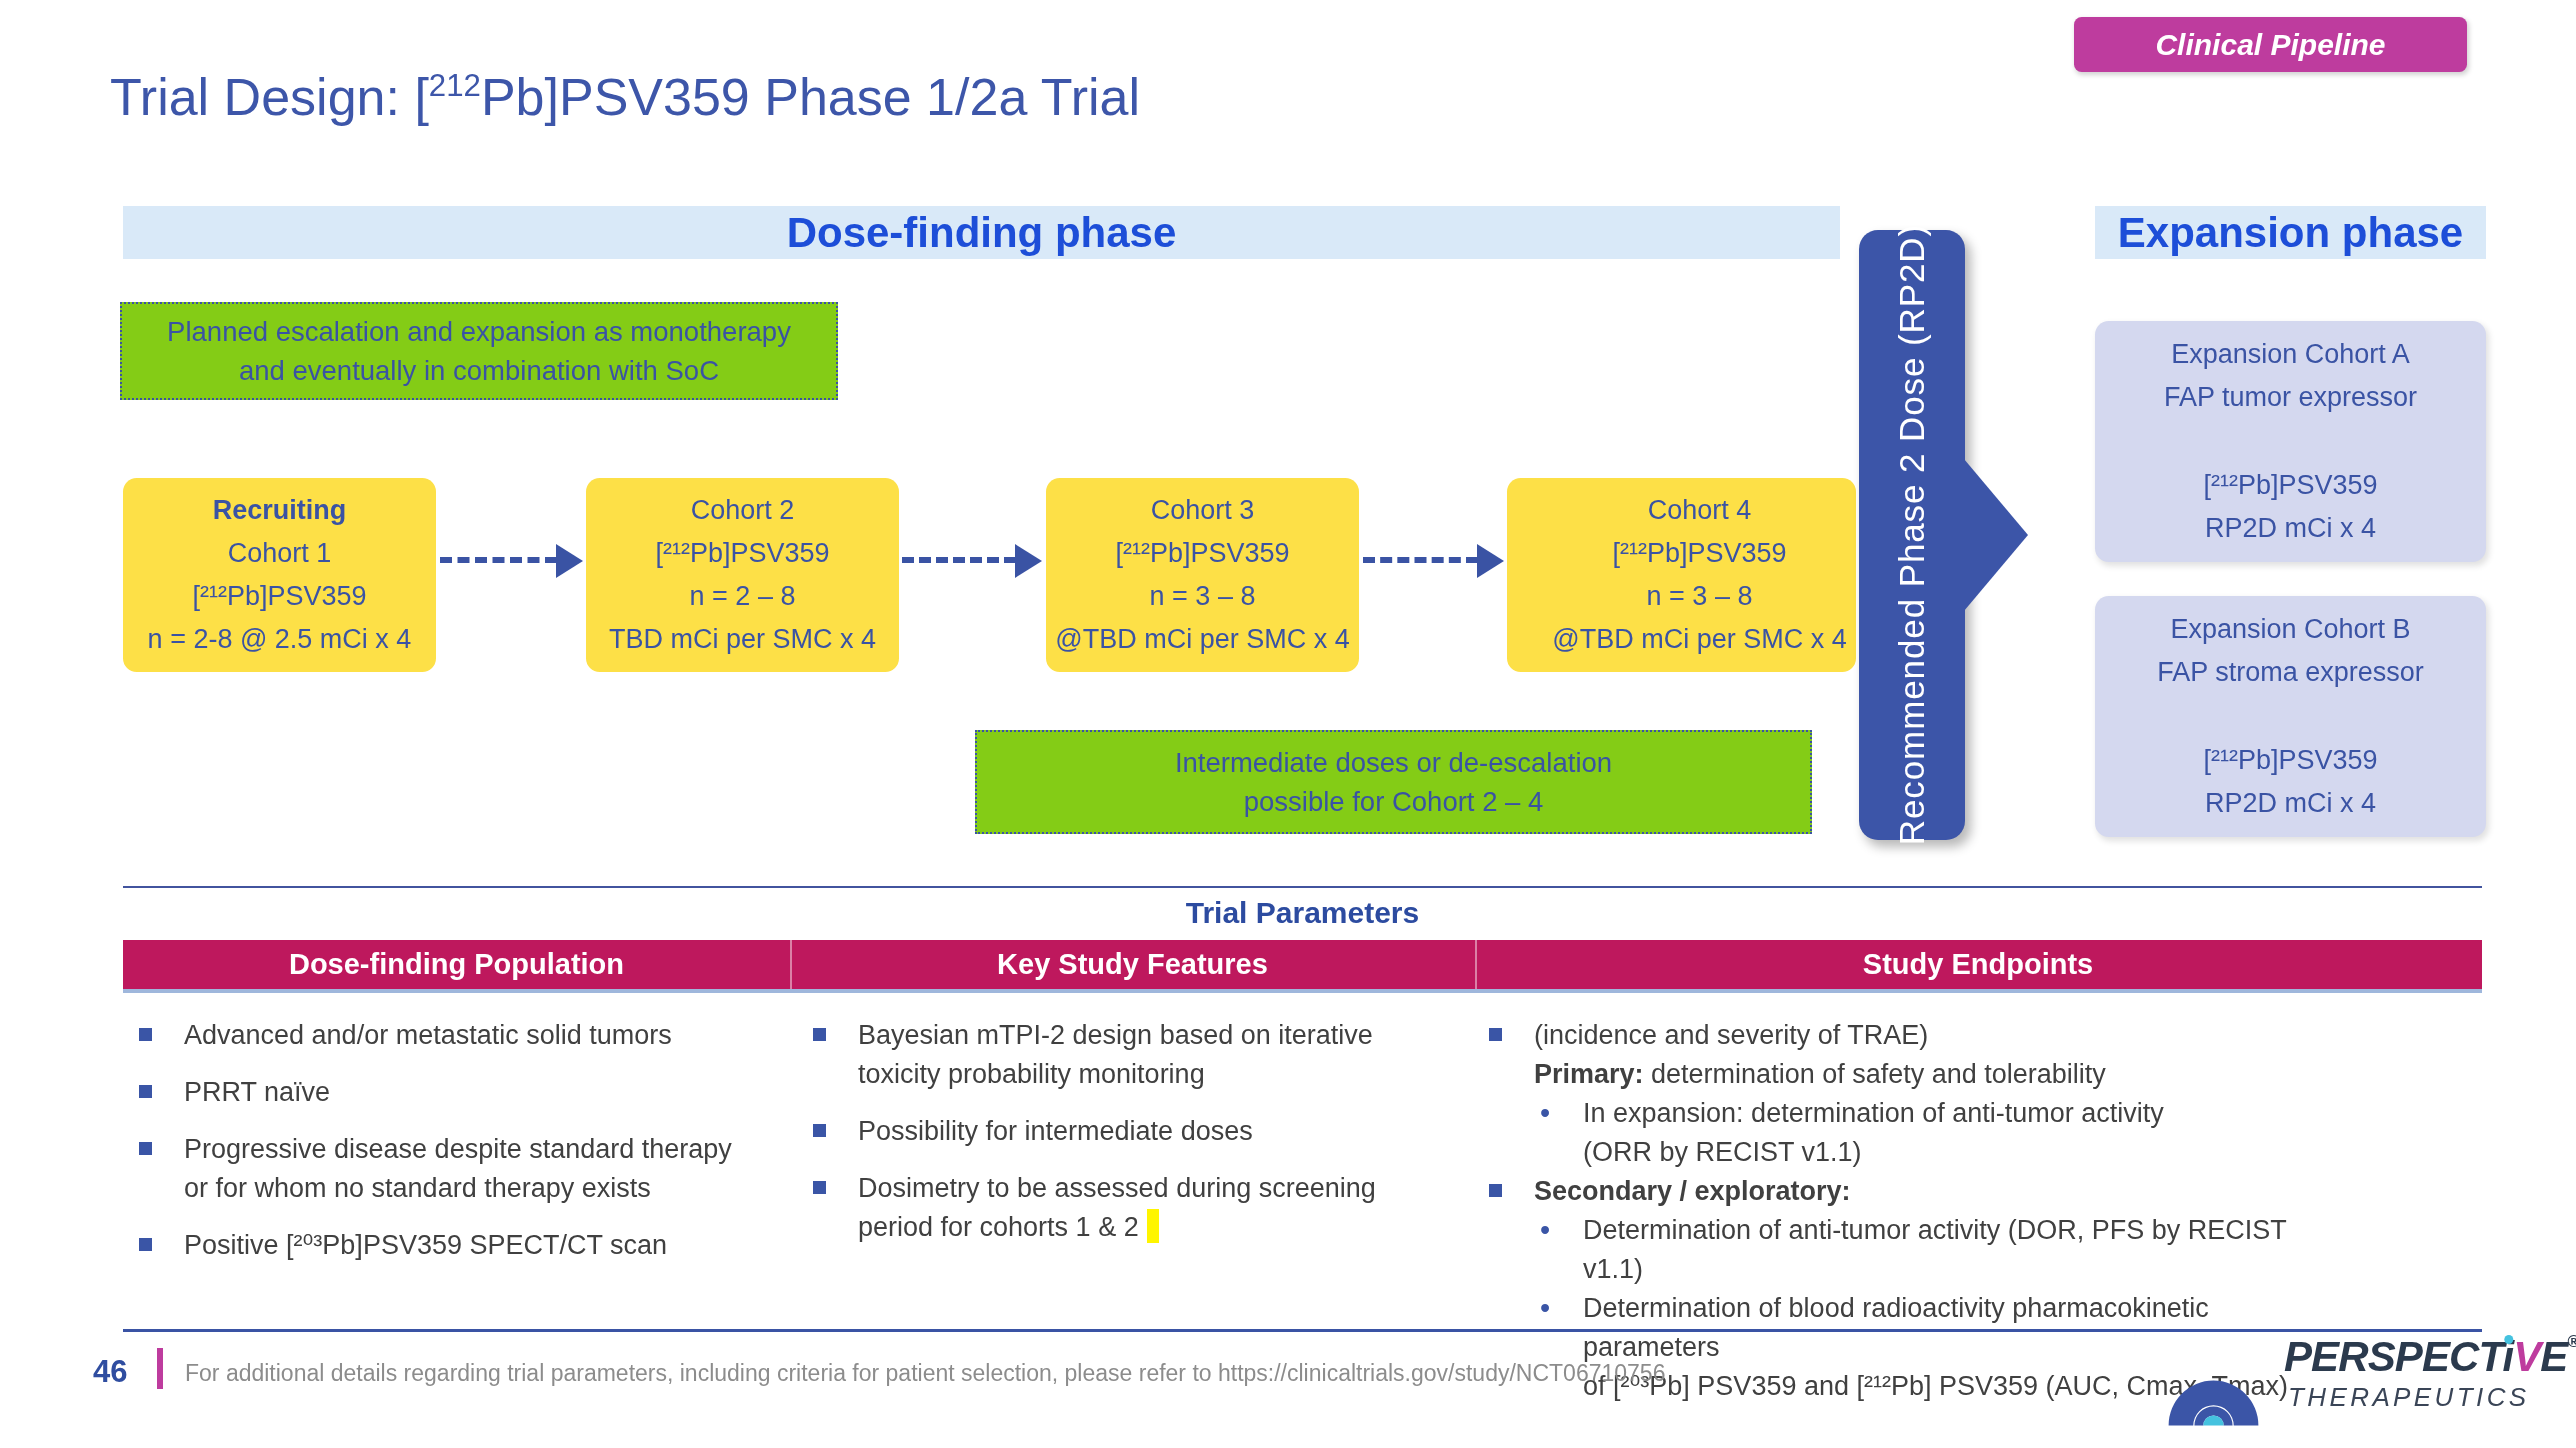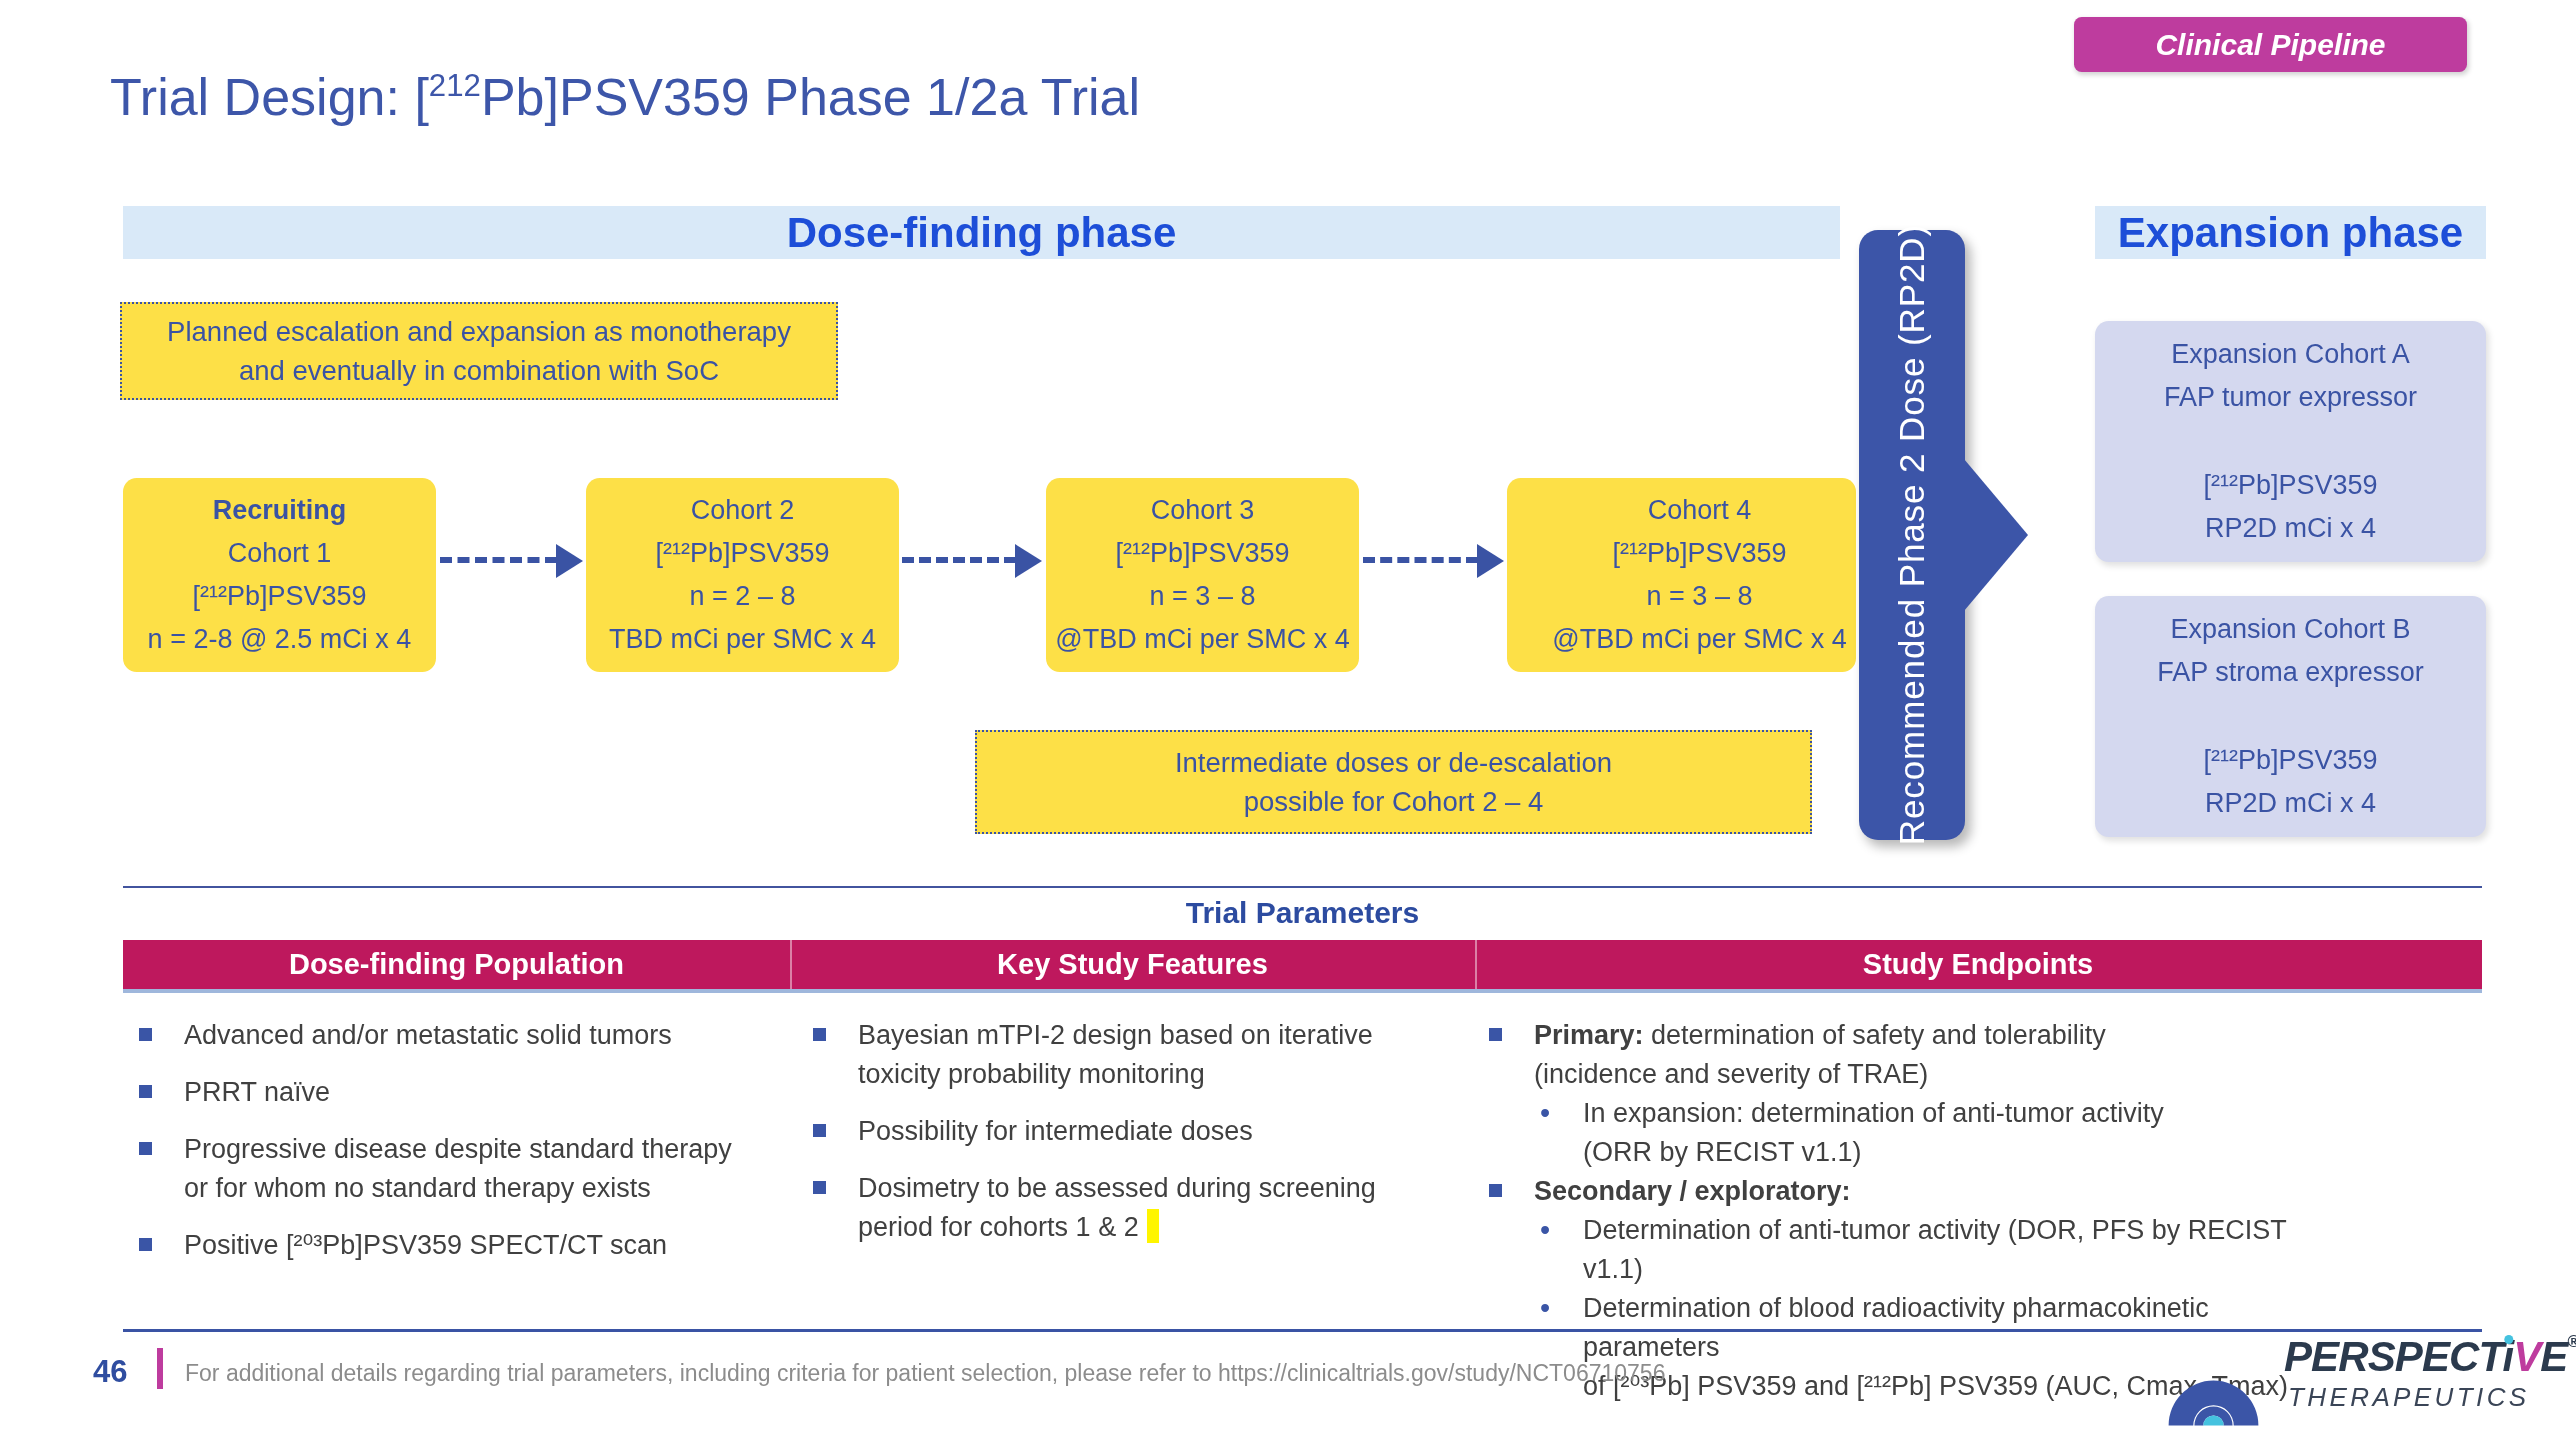--- a/index.html
+++ b/index.html
@@ -19,21 +19,21 @@
     color:#3d56a9;letter-spacing:0;white-space:nowrap;
   }
   .title sup{font-size:60%;position:relative;top:-0.9px;vertical-align:super;}
   
   .band{position:absolute;top:206px;height:53px;background:#d9e9f8;display:flex;align-items:center;justify-content:center;}
   .band span{color:#1d4ed8;font-size:42px;font-weight:bold;}
   .band-dose{left:123px;width:1717px;}
   .band-exp{left:2095px;width:391px;}
   
   .dotted{
-    position:absolute;border:2.6px dotted #3a53a4;background:#fde047;
+    position:absolute;border:2.6px dotted #3a53a4;background:#84cc16;
     display:flex;flex-direction:column;justify-content:center;
     color:#3a53a4;font-size:27.5px;line-height:39px;text-align:center;
   }
   .dotted-1{left:120px;top:302px;width:714px;height:94px;}
   .dotted-2{left:975px;top:730px;width:833px;height:100px;}
   
   .cohort{
     position:absolute;top:478px;width:313px;height:194px;background:#fde047;border-radius:13.7px;
     display:flex;flex-direction:column;justify-content:center;align-items:center;
     color:#3a53a4;font-size:27px;line-height:43px;text-align:center;white-space:nowrap;
@@ -246,22 +246,22 @@
       <li>
         <div><span>Dosimetry to be assessed during screening</span></div>
         <div><span>period for cohorts 1 &amp; 2</span><span class="caret"></span></div>
       </li>
     </ul>
   </div>
 
   <div class="col col-3">
     <ul>
       <li class="group">
+        <div><span>(incidence and severity of TRAE)</span></div>
         <div><span class="b">Primary:</span><span> determination of safety and tolerability</span></div>
-        <div><span>(incidence and severity of TRAE)</span></div>
       </li>
       <li class="sub">
         <div><span>In expansion: determination of anti-tumor activity</span></div>
         <div><span>(ORR by RECIST v1.1)</span></div>
       </li>
       <li class="group">
         <div><span class="b">Secondary / exploratory:</span></div>
       </li>
       <li class="sub">
         <div><span>Determination of anti-tumor activity (DOR, PFS by RECIST v1.1)</span></div>

